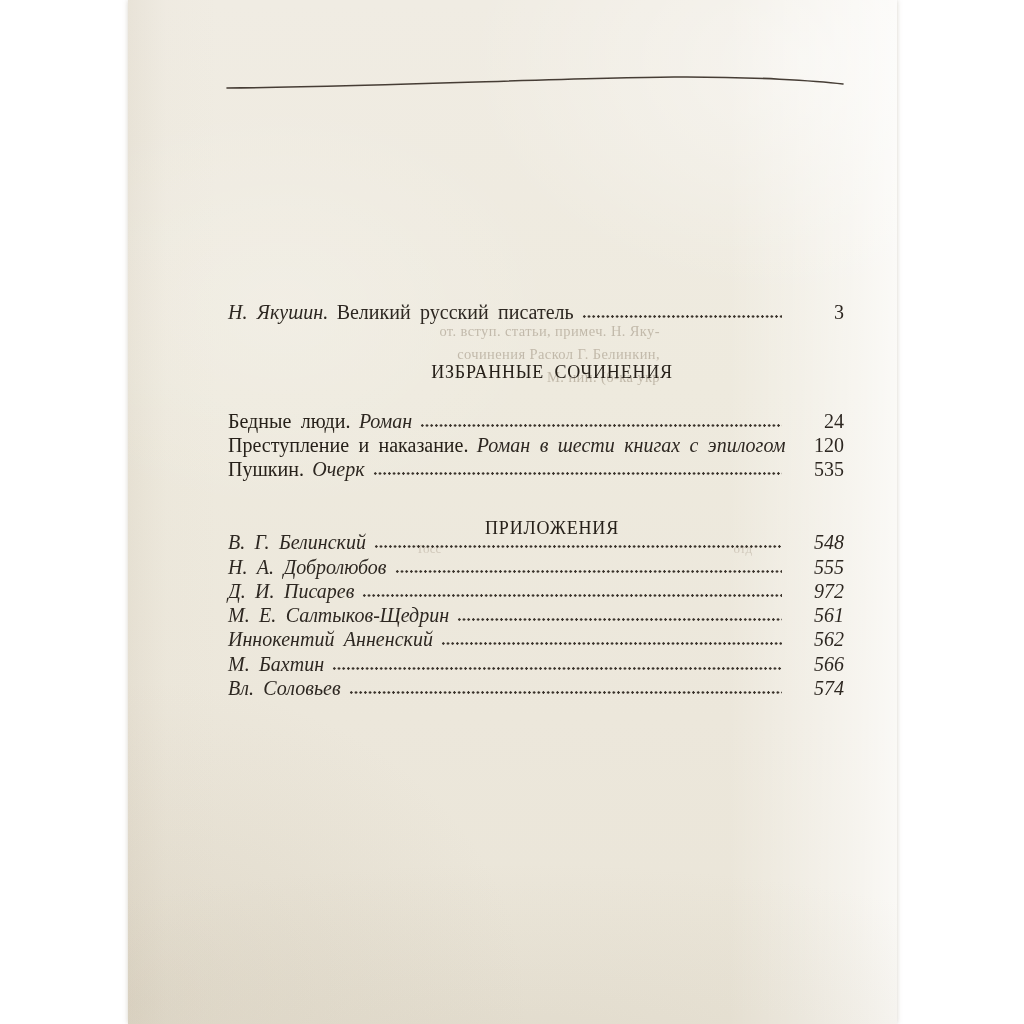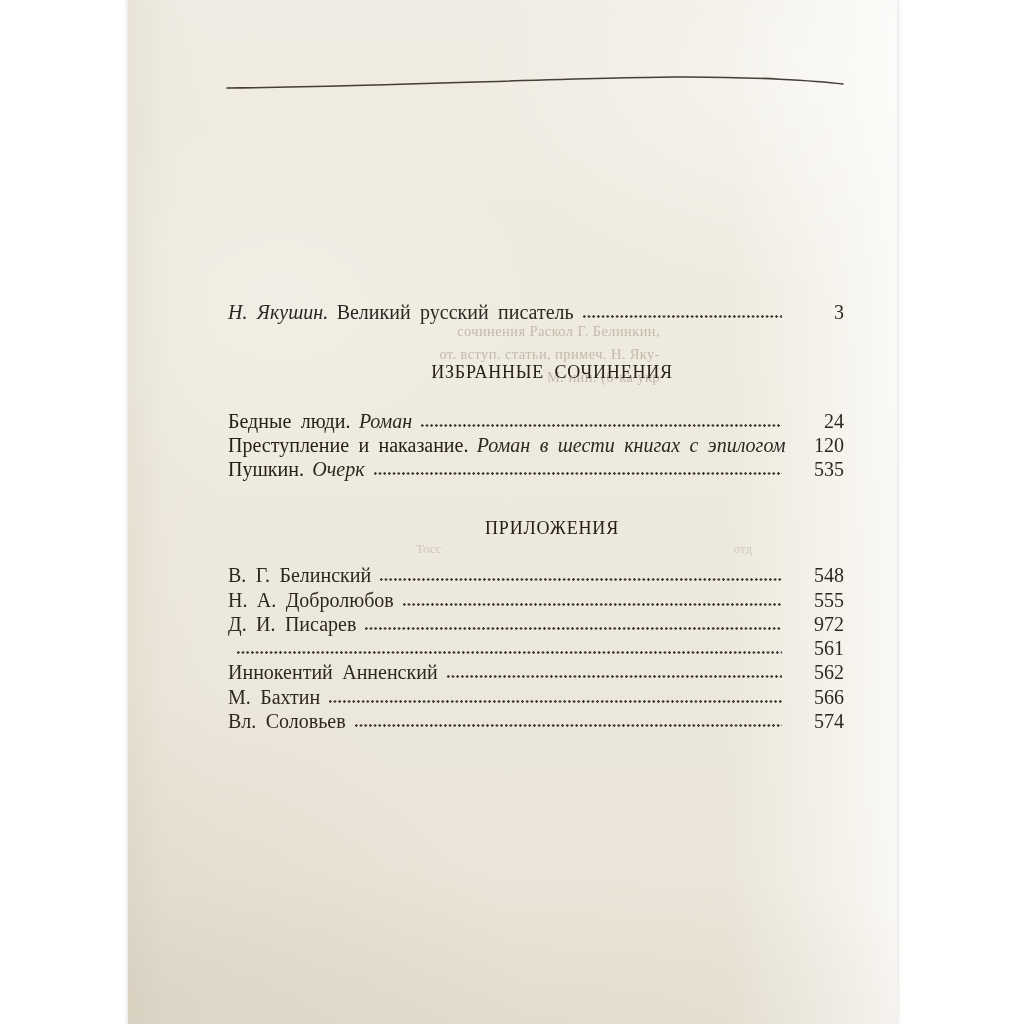--- a/index.html
+++ b/index.html
@@ -47,39 +47,39 @@
   .t-em{font-style:italic;margin-left:0.42em;}
   .t-em-lead{font-style:italic;margin-right:0.42em;}
   .leader{
     flex:1;align-self:flex-end;height:5px;margin:0 10px 5px 8px;
     background-image:radial-gradient(circle at 2.3px 2.5px, var(--dot) 1px, rgba(0,0,0,0) 1.45px);
     background-size:4.7px 5px;background-repeat:repeat-x;
   }
   .pg{width:52px;text-align:right;white-space:nowrap;}
   .intro-row{top:300px;}
   .works-rows{top:409px;}
-  .apps-rows{top:563px;}
+  .apps-rows{top:530px;font-style:italic;}
   .apps-rows .row{height:24.3px;}
   .notes-row{top:781px;}
   .notes-row .t{letter-spacing:0.42em;}
 
   
   .ghost{position:absolute;color:rgba(122,105,85,0.38);filter:blur(0.4px);pointer-events:none;}
   .ghost-1{left:270px;top:320px;width:262px;font-size:14.5px;line-height:23px;text-align:right;letter-spacing:0.4px;}
   .ghost-2{left:288px;top:541px;width:336px;font-size:13px;display:flex;justify-content:space-between;color:rgba(122,105,85,0.26);}
 </style>
 </head>
 <body>
 
 <div class="photo">
   <div class="page">
 
     <div class="ghost ghost-1">
+      <div>от. вступ. статьи, примеч. Н. Яку-</div>
       <div>сочинения Раскол Г. Белинкин,</div>
-      <div>от. вступ. статьи, примеч. Н. Яку-</div>
       <div>М.  нин.  (б-ка укр</div>
     </div>
     <div class="ghost ghost-2">
       <span>Тосс</span>
       <span>отд</span>
     </div>
 
 
     <svg class="rule" viewBox="0 0 622 20" aria-hidden="true">
       <path d="M 3,16 C 170,14.5 330,6 450,5 C 530,4.5 595,9 619,12" fill="none" stroke="#463d35" stroke-width="1.6" stroke-linecap="round"></path>
@@ -123,20 +123,21 @@
         <span class="t">Н. А. Добролюбов</span>
         <span class="leader"></span>
         <span class="pg">555</span>
       </div>
       <div class="row">
         <span class="t">Д. И. Писарев</span>
         <span class="leader"></span>
         <span class="pg">972</span>
       </div>
       <div class="row">
+        <span class="t">М. Е. Салтыков-Щедрин</span>
         <span class="leader"></span>
         <span class="pg">561</span>
       </div>
       <div class="row">
         <span class="t">Иннокентий Анненский</span>
         <span class="leader"></span>
         <span class="pg">562</span>
       </div>
       <div class="row">
         <span class="t">М. Бахтин</span>

